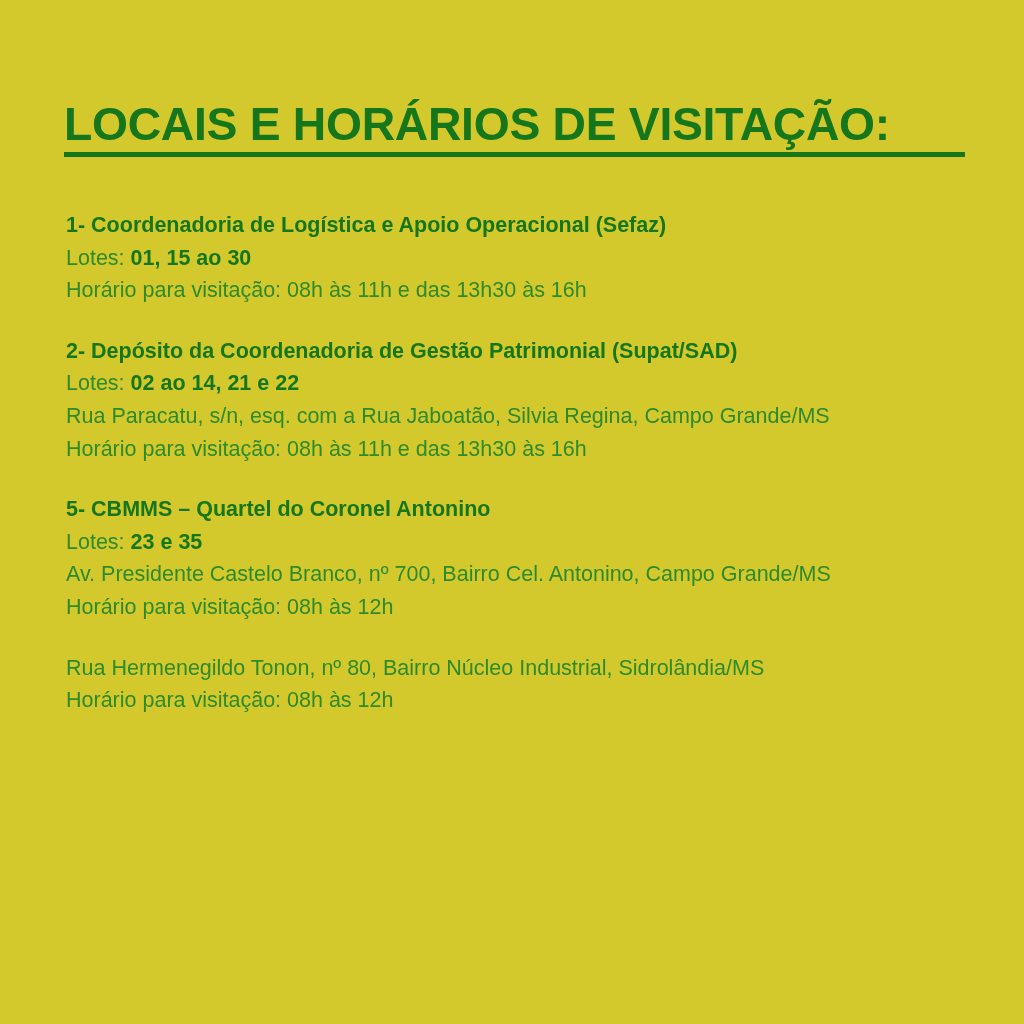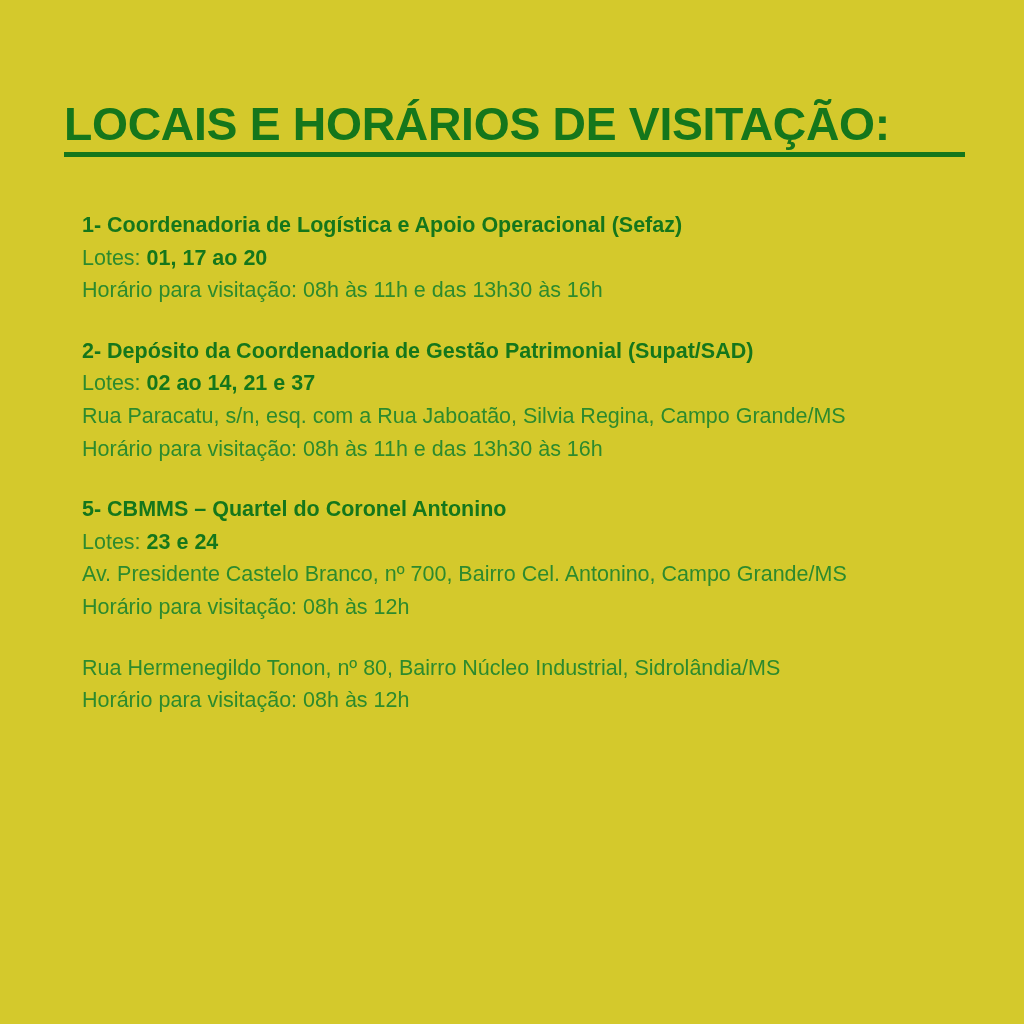--- a/index.html
+++ b/index.html
@@ -44,21 +44,20 @@
     height: 5px;
     background: #15761b;
   }
 
   
   .blocks {
     position: absolute;
     left: 66px;
     top: 209px;
     width: 930px;
-    margin-left: 16px;
   }
   .block {
     margin-bottom: 28px;
   }
   .block:last-child { margin-bottom: 0; }
 
   .b-head {
     font-size: 21.5px;
     font-weight: bold;
     color: #15761b;
@@ -92,34 +91,34 @@
 
 <div class="page">
 
   <div class="title">LOCAIS E HORÁRIOS DE VISITAÇÃO:</div>
   <div class="title-underline"></div>
 
   <div class="blocks">
 
     <div class="block">
       <div class="b-head">1- Coordenadoria de Logística e Apoio Operacional (Sefaz)</div>
-      <div class="b-line b-lotes"><span>Lotes:</span> <b>01, 17 ao 20</b></div>
+      <div class="b-line b-lotes"><span>Lotes:</span> <b>01, 15 ao 30</b></div>
       <div class="b-line">Horário para visitação: 08h às 11h e das 13h30 às 16h</div>
     </div>
 
     <div class="block">
       <div class="b-head">2- Depósito da Coordenadoria de Gestão Patrimonial (Supat/SAD)</div>
-      <div class="b-line b-lotes"><span>Lotes:</span> <b>02 ao 14, 21 e 37</b></div>
+      <div class="b-line b-lotes"><span>Lotes:</span> <b>02 ao 14, 21 e 22</b></div>
       <div class="b-line">Rua Paracatu, s/n, esq. com a Rua Jaboatão, Silvia Regina, Campo Grande/MS</div>
       <div class="b-line">Horário para visitação: 08h às 11h e das 13h30 às 16h</div>
     </div>
 
     <div class="block">
       <div class="b-head">5- CBMMS – Quartel do Coronel Antonino</div>
-      <div class="b-line b-lotes"><span>Lotes:</span> <b>23 e 24</b></div>
+      <div class="b-line b-lotes"><span>Lotes:</span> <b>23 e 35</b></div>
       <div class="b-line">Av. Presidente Castelo Branco, nº 700, Bairro Cel. Antonino, Campo Grande/MS</div>
       <div class="b-line">Horário para visitação: 08h às 12h</div>
     </div>
 
     <div class="block">
       <div class="b-line">Rua Hermenegildo Tonon, nº 80, Bairro Núcleo Industrial, Sidrolândia/MS</div>
       <div class="b-line">Horário para visitação: 08h às 12h</div>
     </div>
 
   </div>

